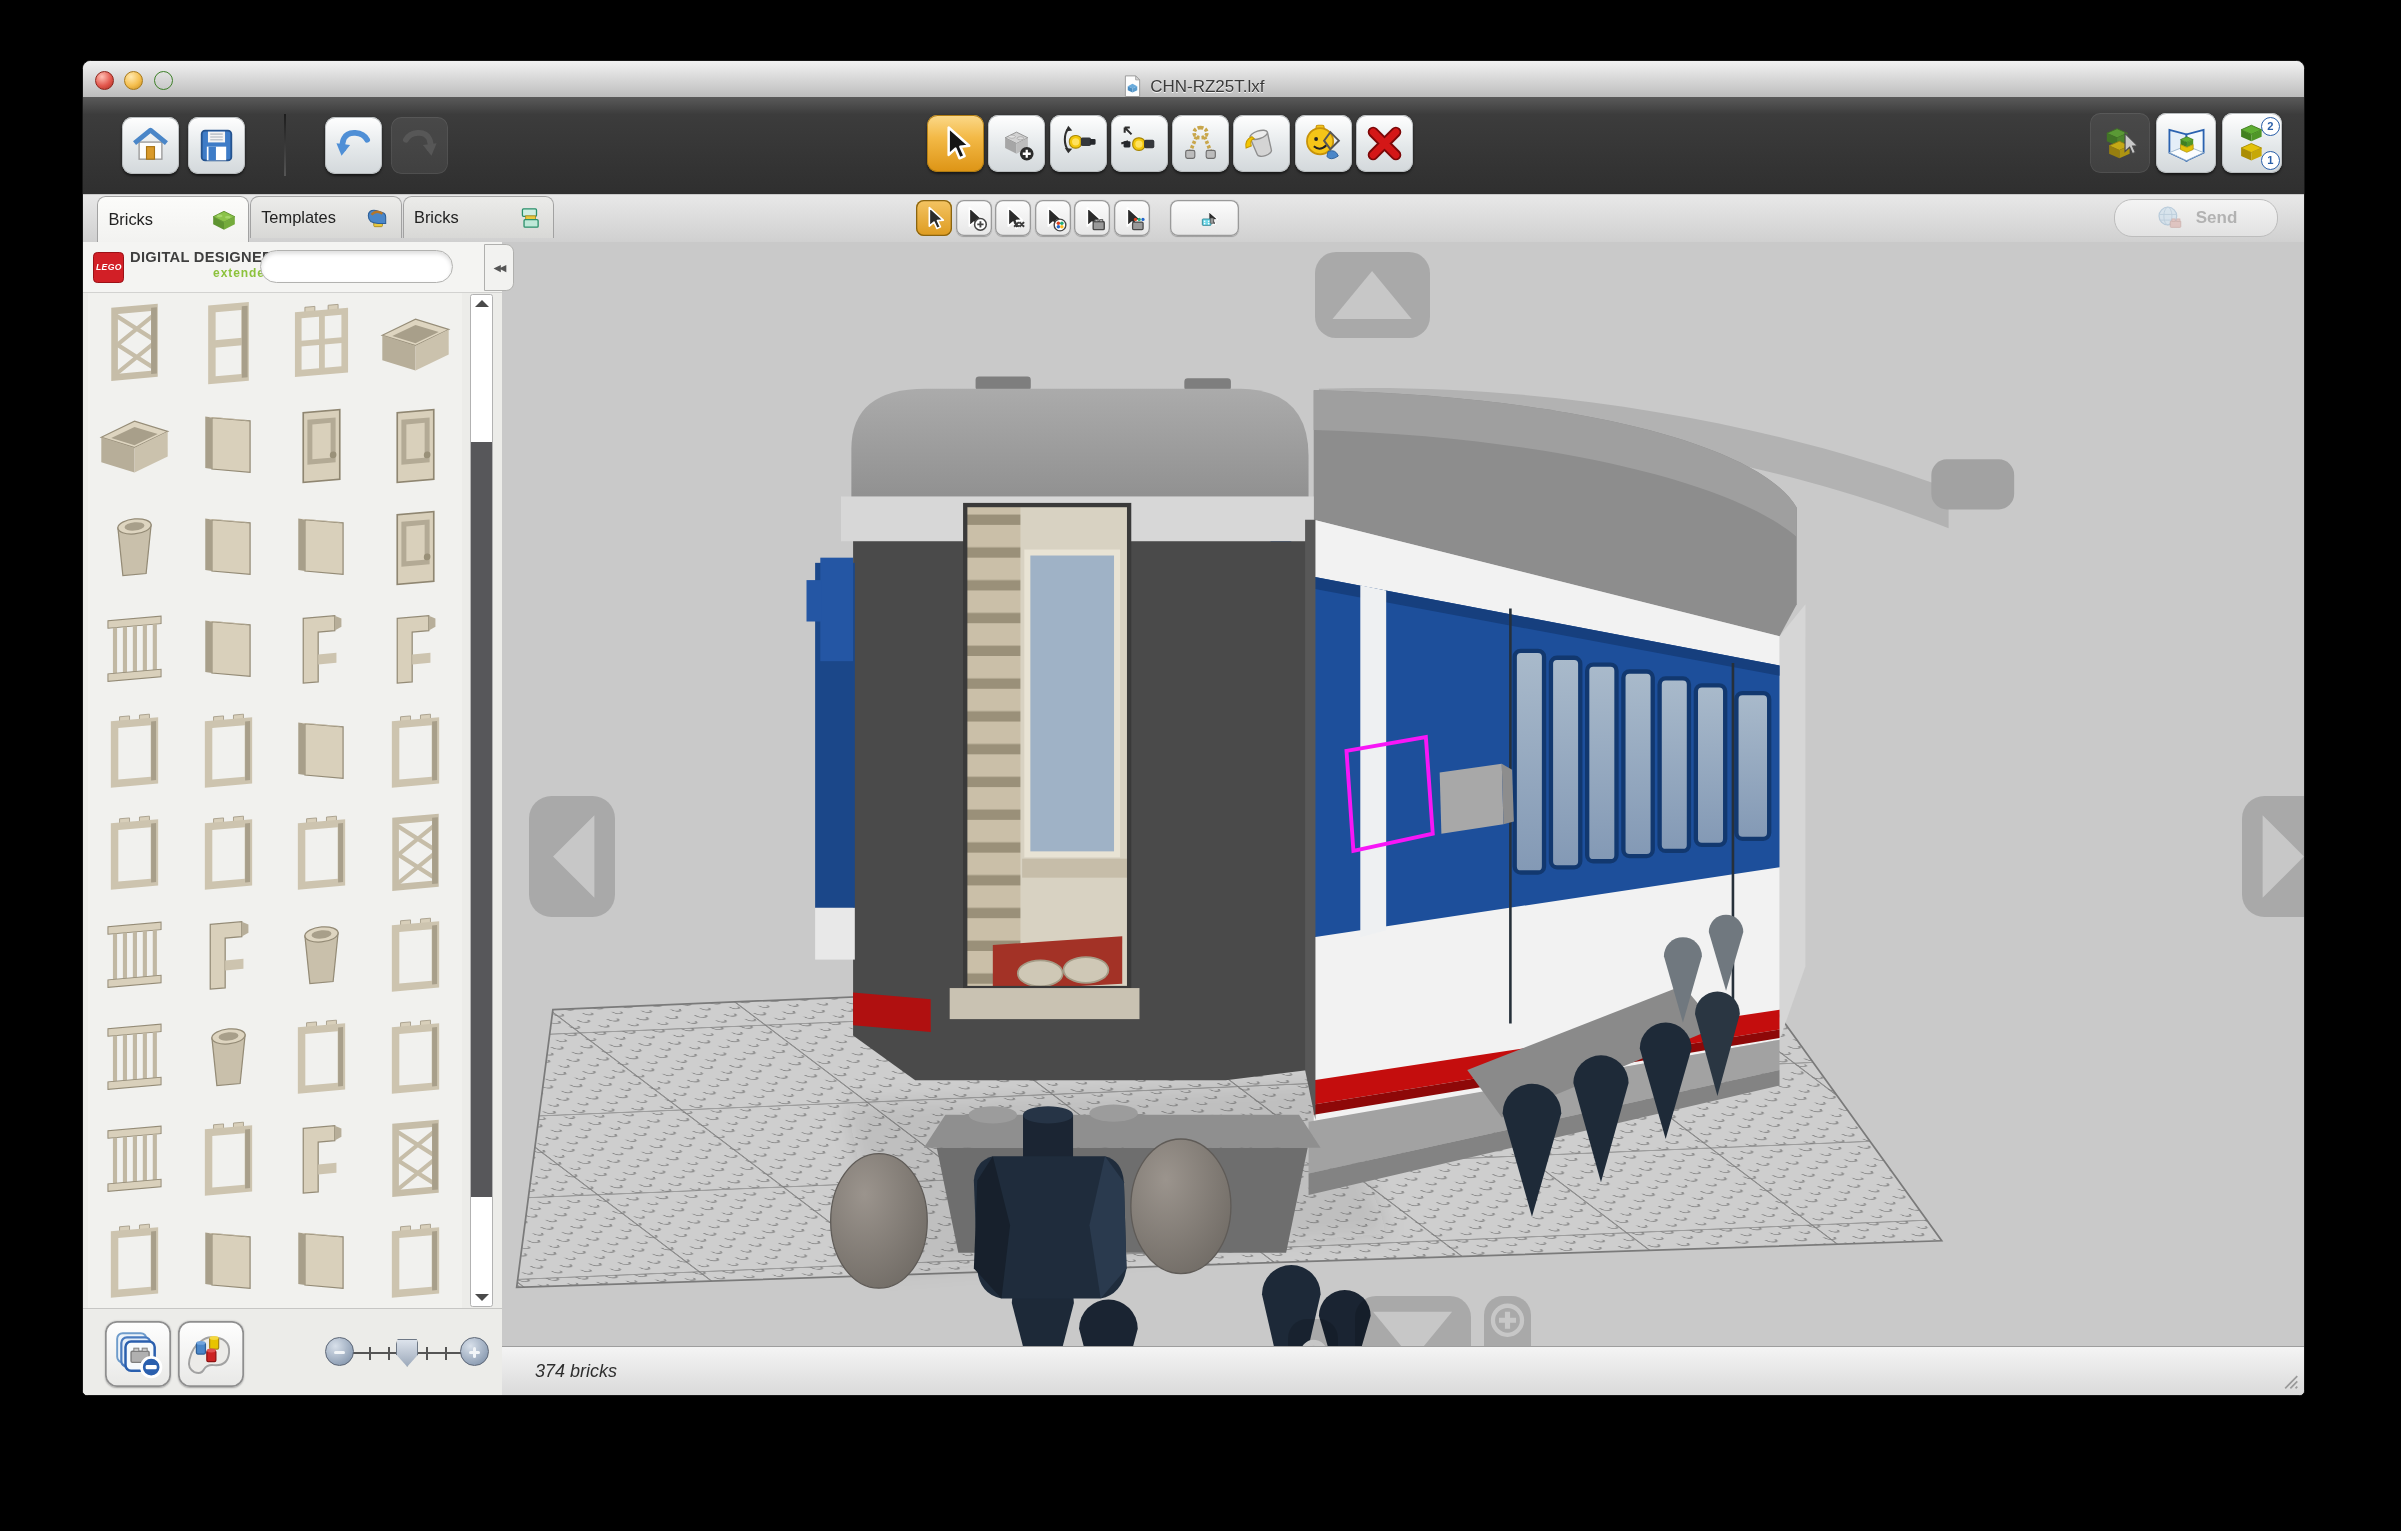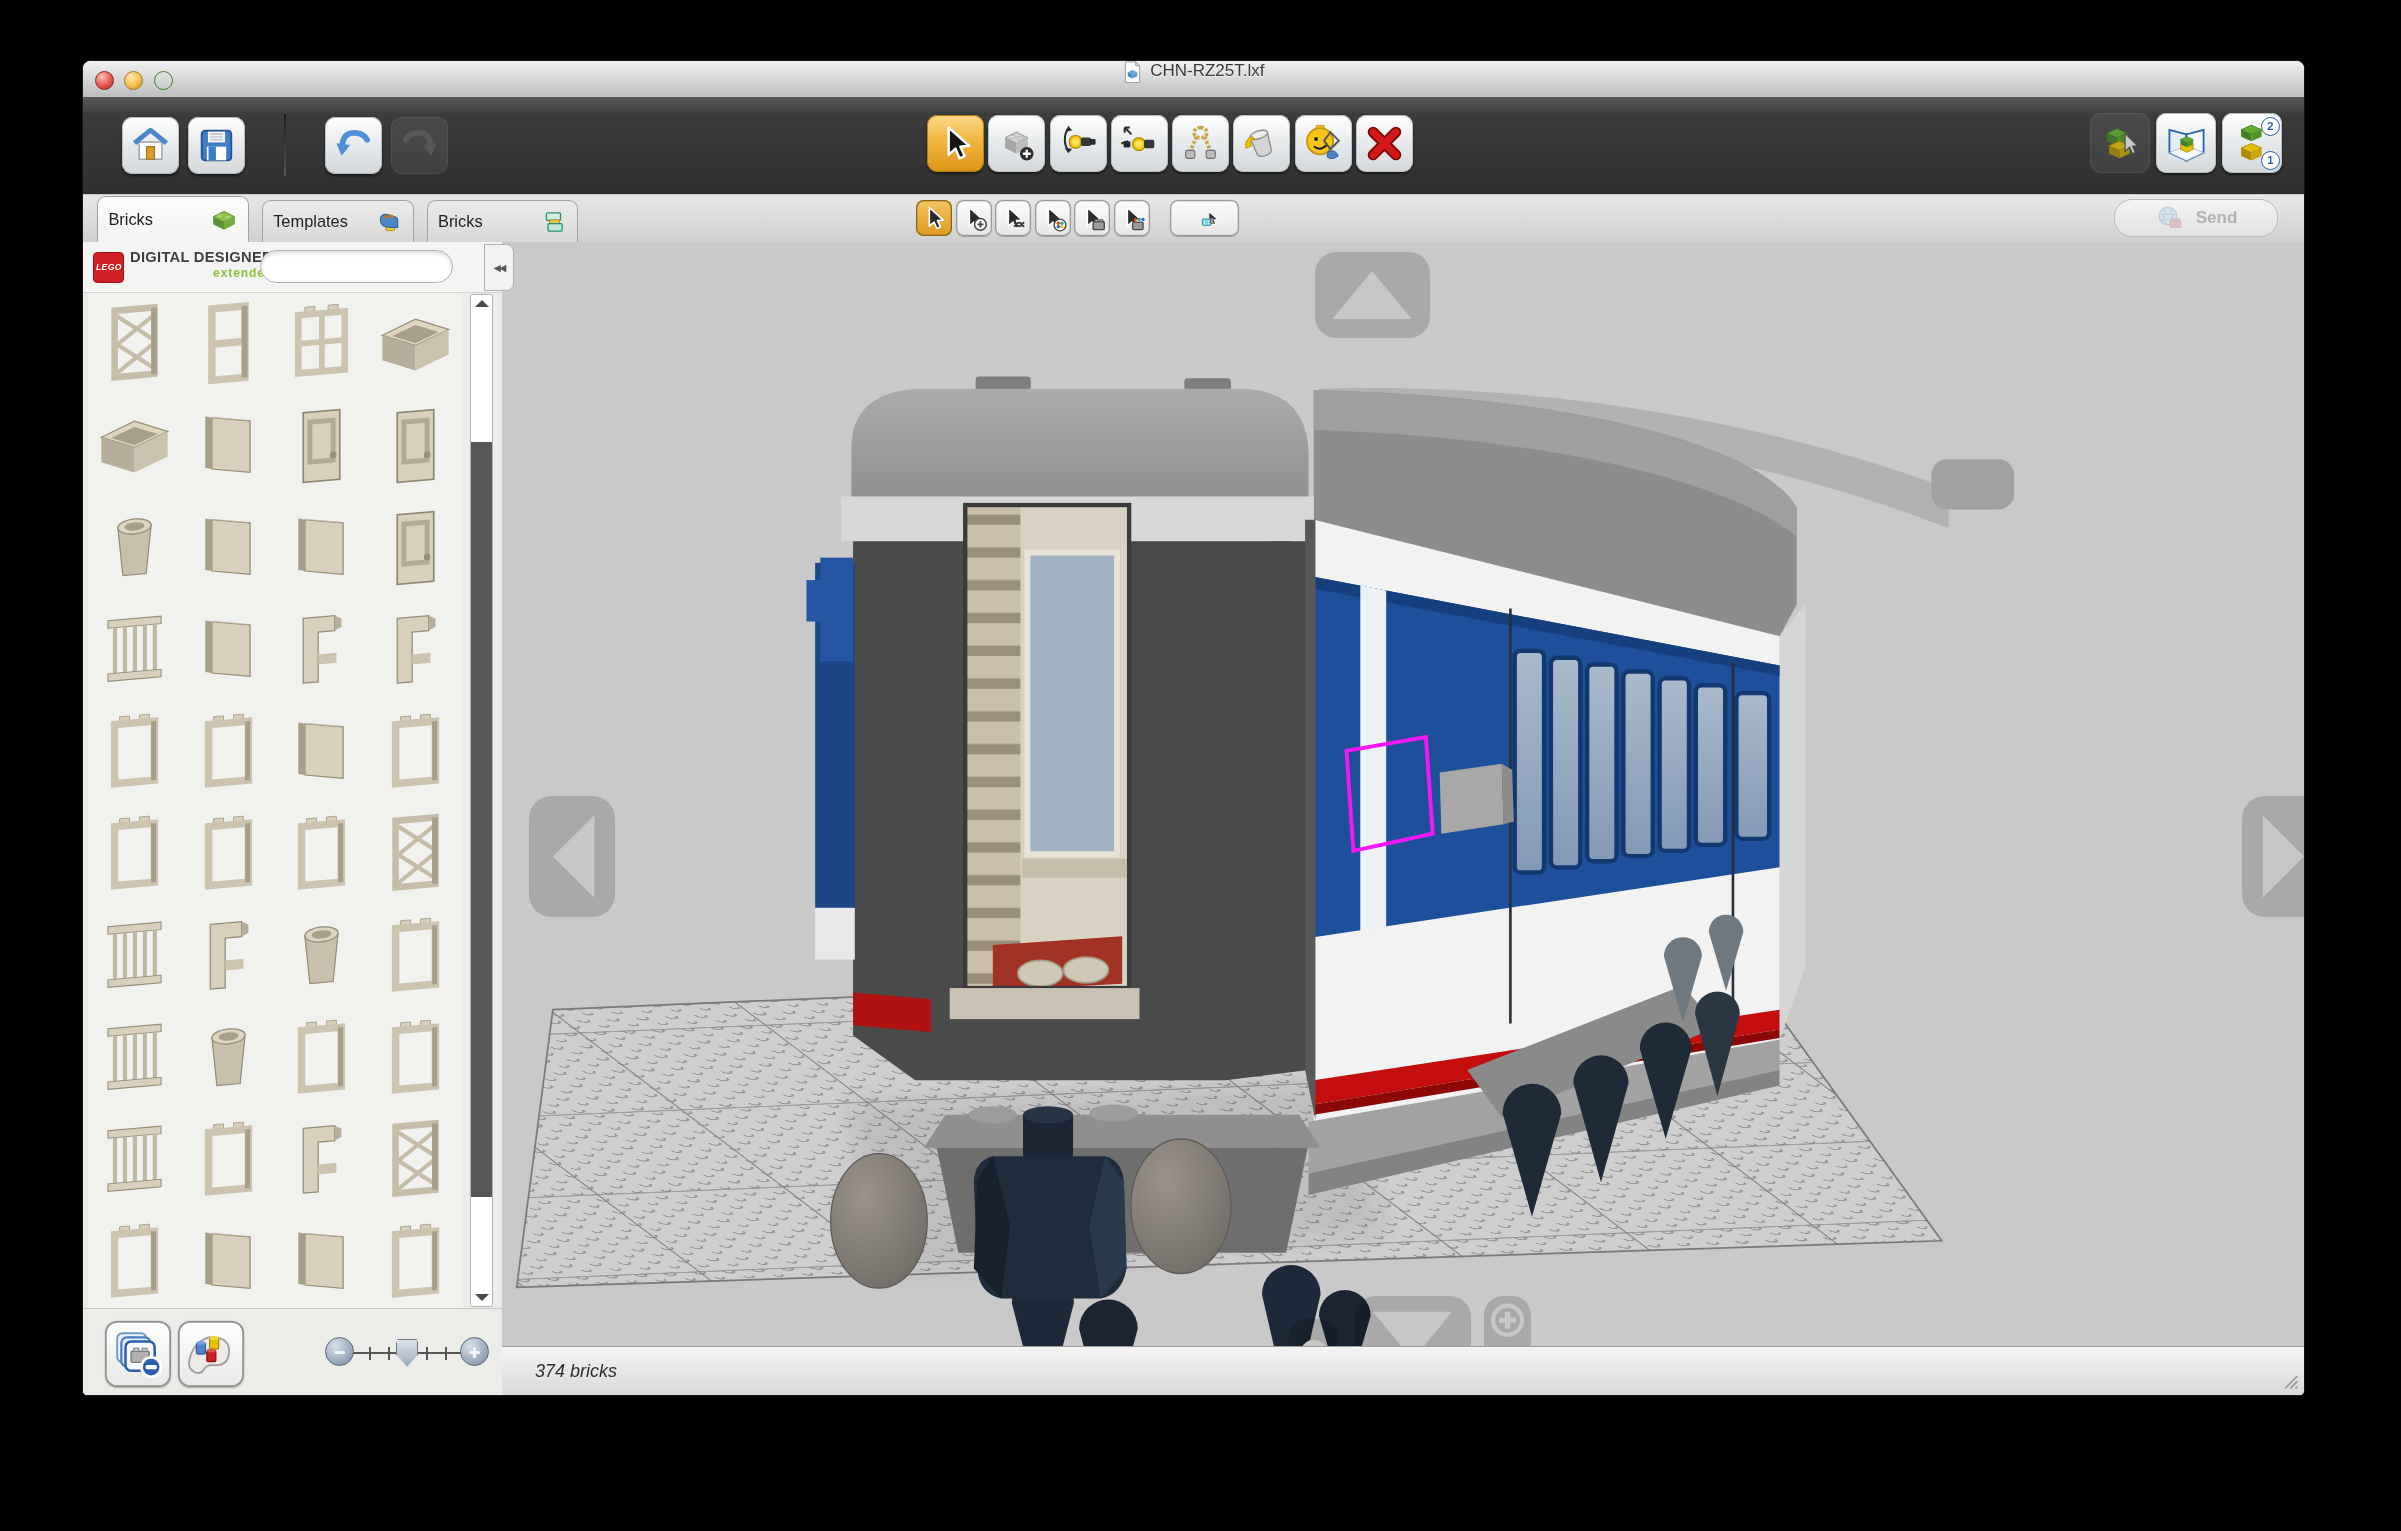--- a/index.html
+++ b/index.html
@@ -9,21 +9,21 @@
           border-radius:8.6px 8.6px 5.2px 5.2px;background:#c9c9c9;overflow:hidden;
           border:0.9px solid #161616;box-shadow:0 35px 121px rgba(0,0,0,.85);}
   
   .titlebar{position:absolute;left:0;top:0;right:0;height:36px;
             background:linear-gradient(#f2f2f2,#d2d2d2 60%,#bdbdbd);border-bottom:0.9px solid #8c8c8c;}
   .lights{position:absolute;left:12px;top:9.5px;display:flex;gap:10.4px;}
   .light{width:17px;height:17px;border-radius:50%;}
   .light.red{background:radial-gradient(circle at 35% 28%,#ffc0b4,#e3584e 55%,#a82b20);border:0.9px solid #8e251b;}
   .light.yellow{background:radial-gradient(circle at 35% 28%,#ffe9b0,#f5bf4f 55%,#c48a1d);border:0.9px solid #a8791a;}
   .light.green{background:radial-gradient(circle at 35% 28%,#c9f0b4,#6bc151 55%,#3d8f28;);border:0.9px solid #3d8028;}
-  .title{display:flex;height:36px;align-items:flex-start;justify-content:center;gap:8.6px;
+  .title{display:flex;height:36px;align-items:flex-end;justify-content:center;gap:8.6px;
          font-size:17px;font-weight:500;color:#3a3a3a;text-shadow:0 0.9px 0 #f5f5f5;}
   
   .toolbar{position:absolute;left:0;top:36px;right:0;height:97px;
            background:linear-gradient(#5a5a5a,#3c3c3c 18%,#2f2f2f);}
   .tbtn{width:57px;height:57px;border-radius:10.4px;display:flex;align-items:center;justify-content:center;
         background:linear-gradient(#ffffff,#e4e8ea 55%,#d3d8db);
         box-shadow:0 1.7px 2.6px rgba(0,0,0,.55), inset 0 0 0 0.9px #b8bcbe;cursor:pointer;flex:none;}
   .tbtn svg{width:41px;height:41px;}
   .tbtn.active{background:linear-gradient(#fbd98a,#f3b946 40%,#dd9415);box-shadow:0 1.7px 2.6px rgba(0,0,0,.5), inset 0 0 0 0.9px #b07c12;}
   .tbtn.dark-disabled{background:rgba(255,255,255,.07);box-shadow:inset 0 0 0 0.9px rgba(255,255,255,.08);}
@@ -33,21 +33,21 @@
   .tb-center{position:absolute;left:844px;top:18px;display:flex;gap:4.3px;}
   .tb-right{position:absolute;right:21.6px;top:16.4px;display:flex;gap:6px;}
   .tb-right .tbtn{width:60px;height:60px;position:relative;}
   .guide-badge{position:absolute;right:2.6px;width:17px;height:17px;border-radius:50%;background:#fff;
                border:1.7px solid #2a5fa8;color:#2a5fa8;font-size:11.2px;font-weight:bold;display:flex;
                align-items:center;justify-content:center;}
   .guide-badge.top{top:3.5px;} .guide-badge.bottom{bottom:3.5px;}
   
   .row2{position:absolute;left:0;top:134px;right:0;height:47px;
         background:linear-gradient(#e8e8e8,#d0d0d0);border-bottom:0.9px solid #8f8f8f;}
-  .tabs{position:absolute;left:14px;bottom:0;display:flex;gap:13px;align-items:flex-end;}
+  .tabs{position:absolute;left:14px;bottom:0;display:flex;gap:1px;}
   .tab{height:41px;min-width:129px;padding:0 10.4px;border-radius:8.6px 8.6px 0 0;display:flex;align-items:center;
        justify-content:space-between;gap:7px;background:linear-gradient(#ececea,#d8d8d6);
        border:0.9px solid #a2a2a2;border-bottom:none;font-size:16.4px;color:#222;cursor:pointer;}
   .tab.active{background:linear-gradient(#fcfcfa,#f2f2f0);height:45px;}
   .tab svg{width:26px;height:26px;}
   .sub-tools{position:absolute;left:833px;top:5.2px;display:flex;gap:3.5px;align-items:center;}
   .sbtn{width:36px;height:36px;border-radius:7.8px;display:flex;align-items:center;justify-content:center;
         background:linear-gradient(#fdfdfd,#e6e6e6);box-shadow:inset 0 0 0 1.3px #9a9a9a, 0 0.9px 0.9px rgba(0,0,0,.25);cursor:pointer;}
   .sbtn svg{width:28px;height:28px;}
   .sbtn.active{background:linear-gradient(#f4c463,#dd9b20);box-shadow:inset 0 0 0 1.3px #8a6410;}

